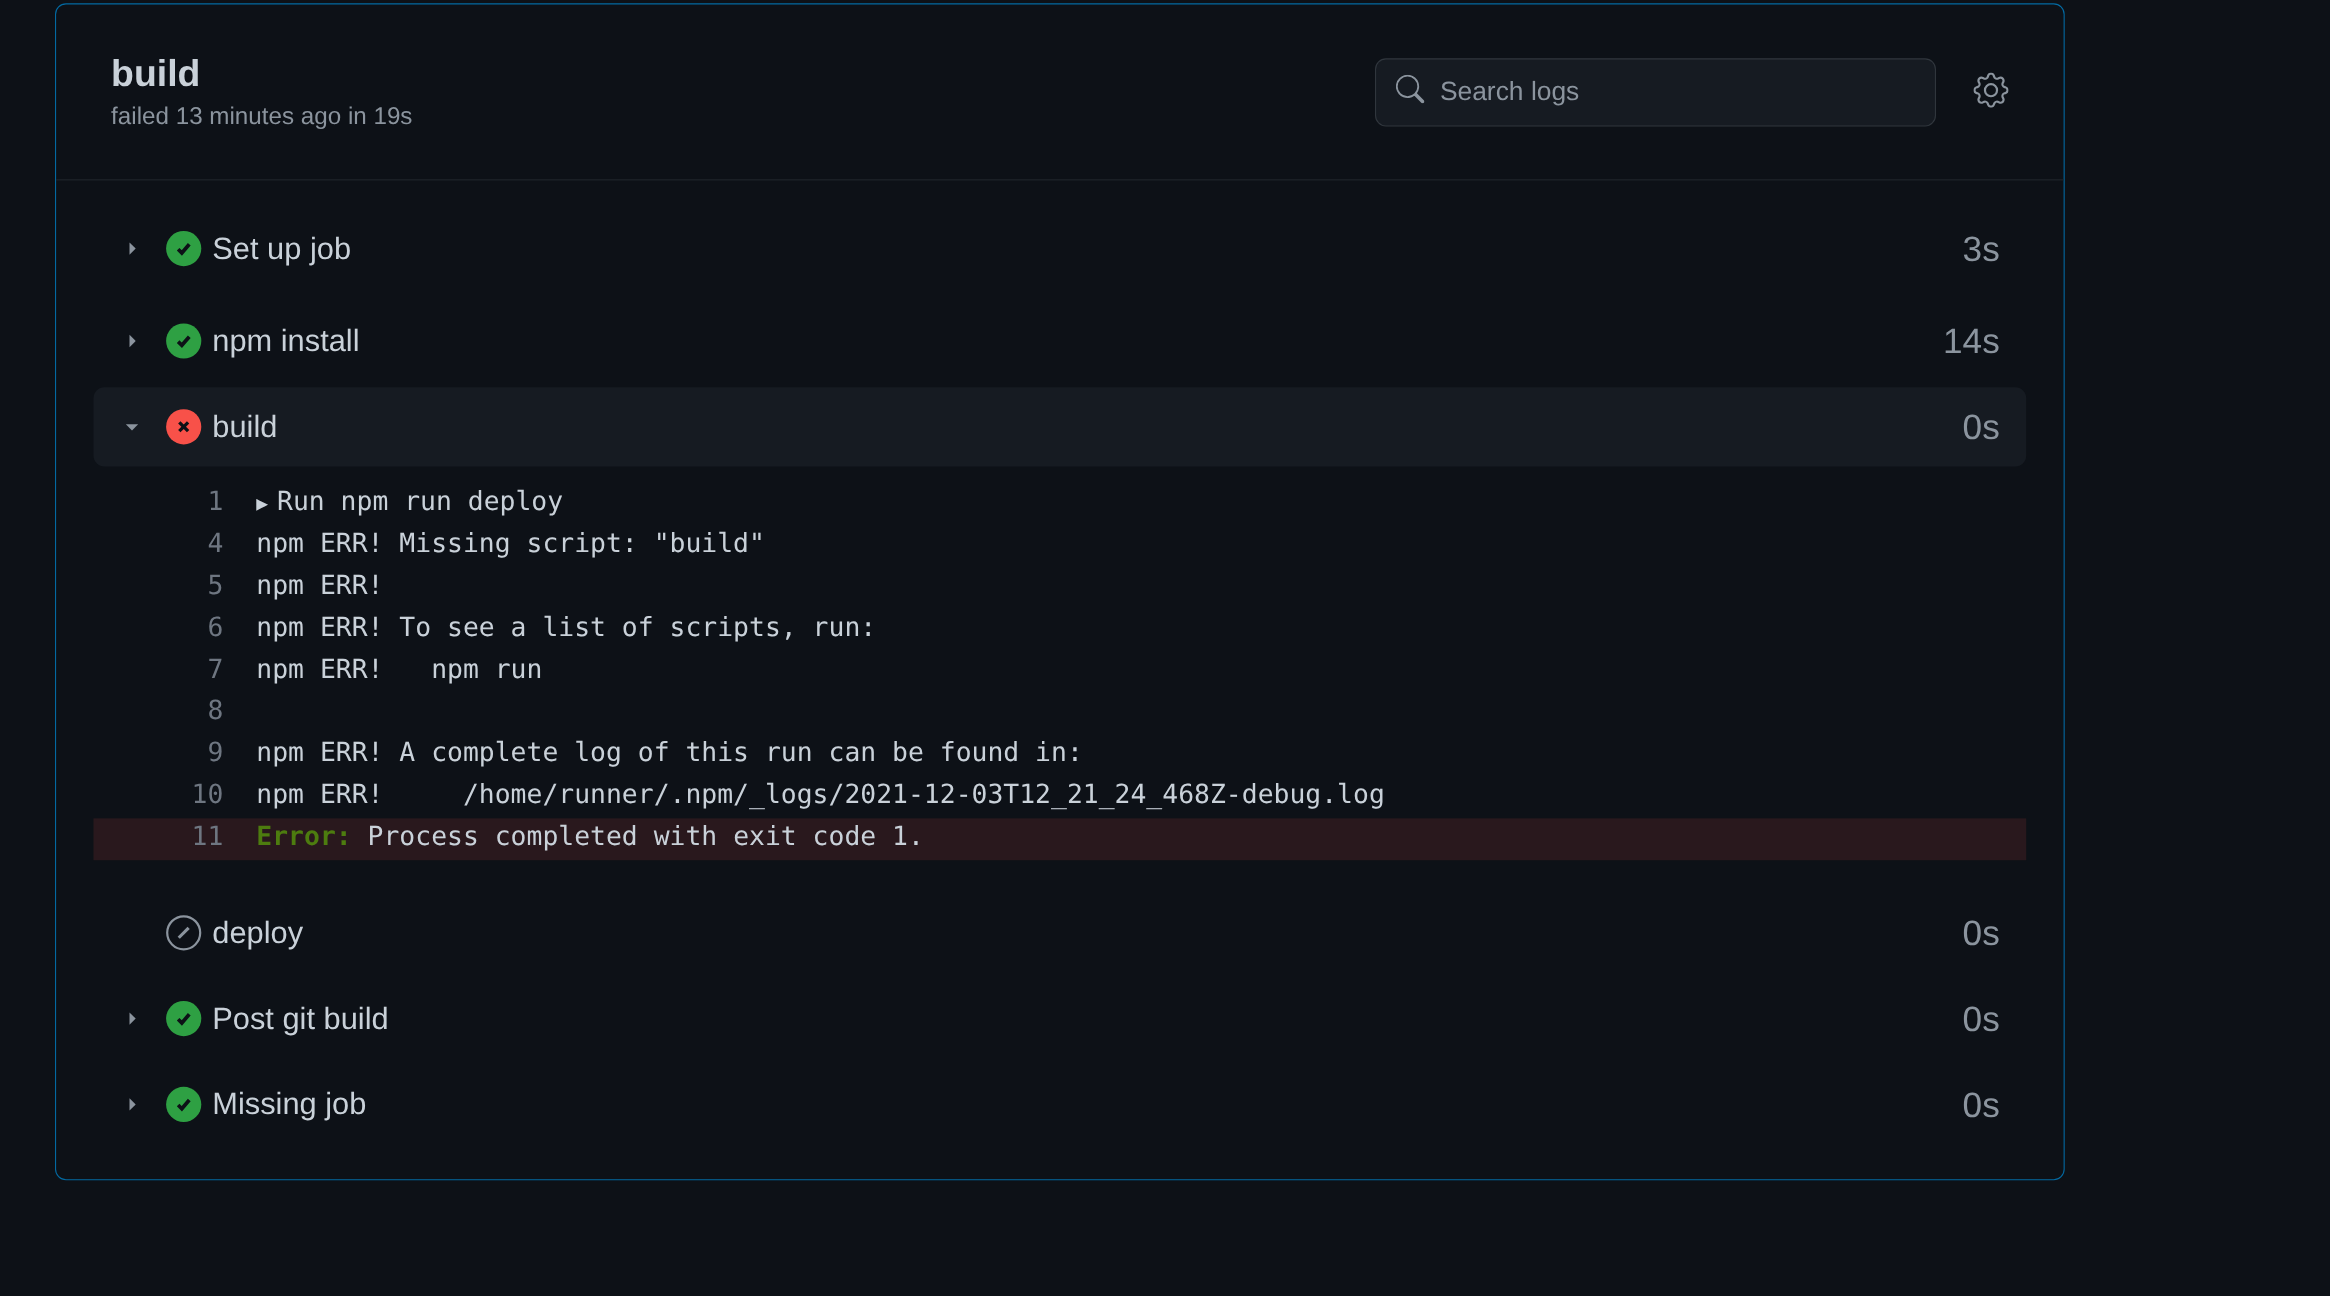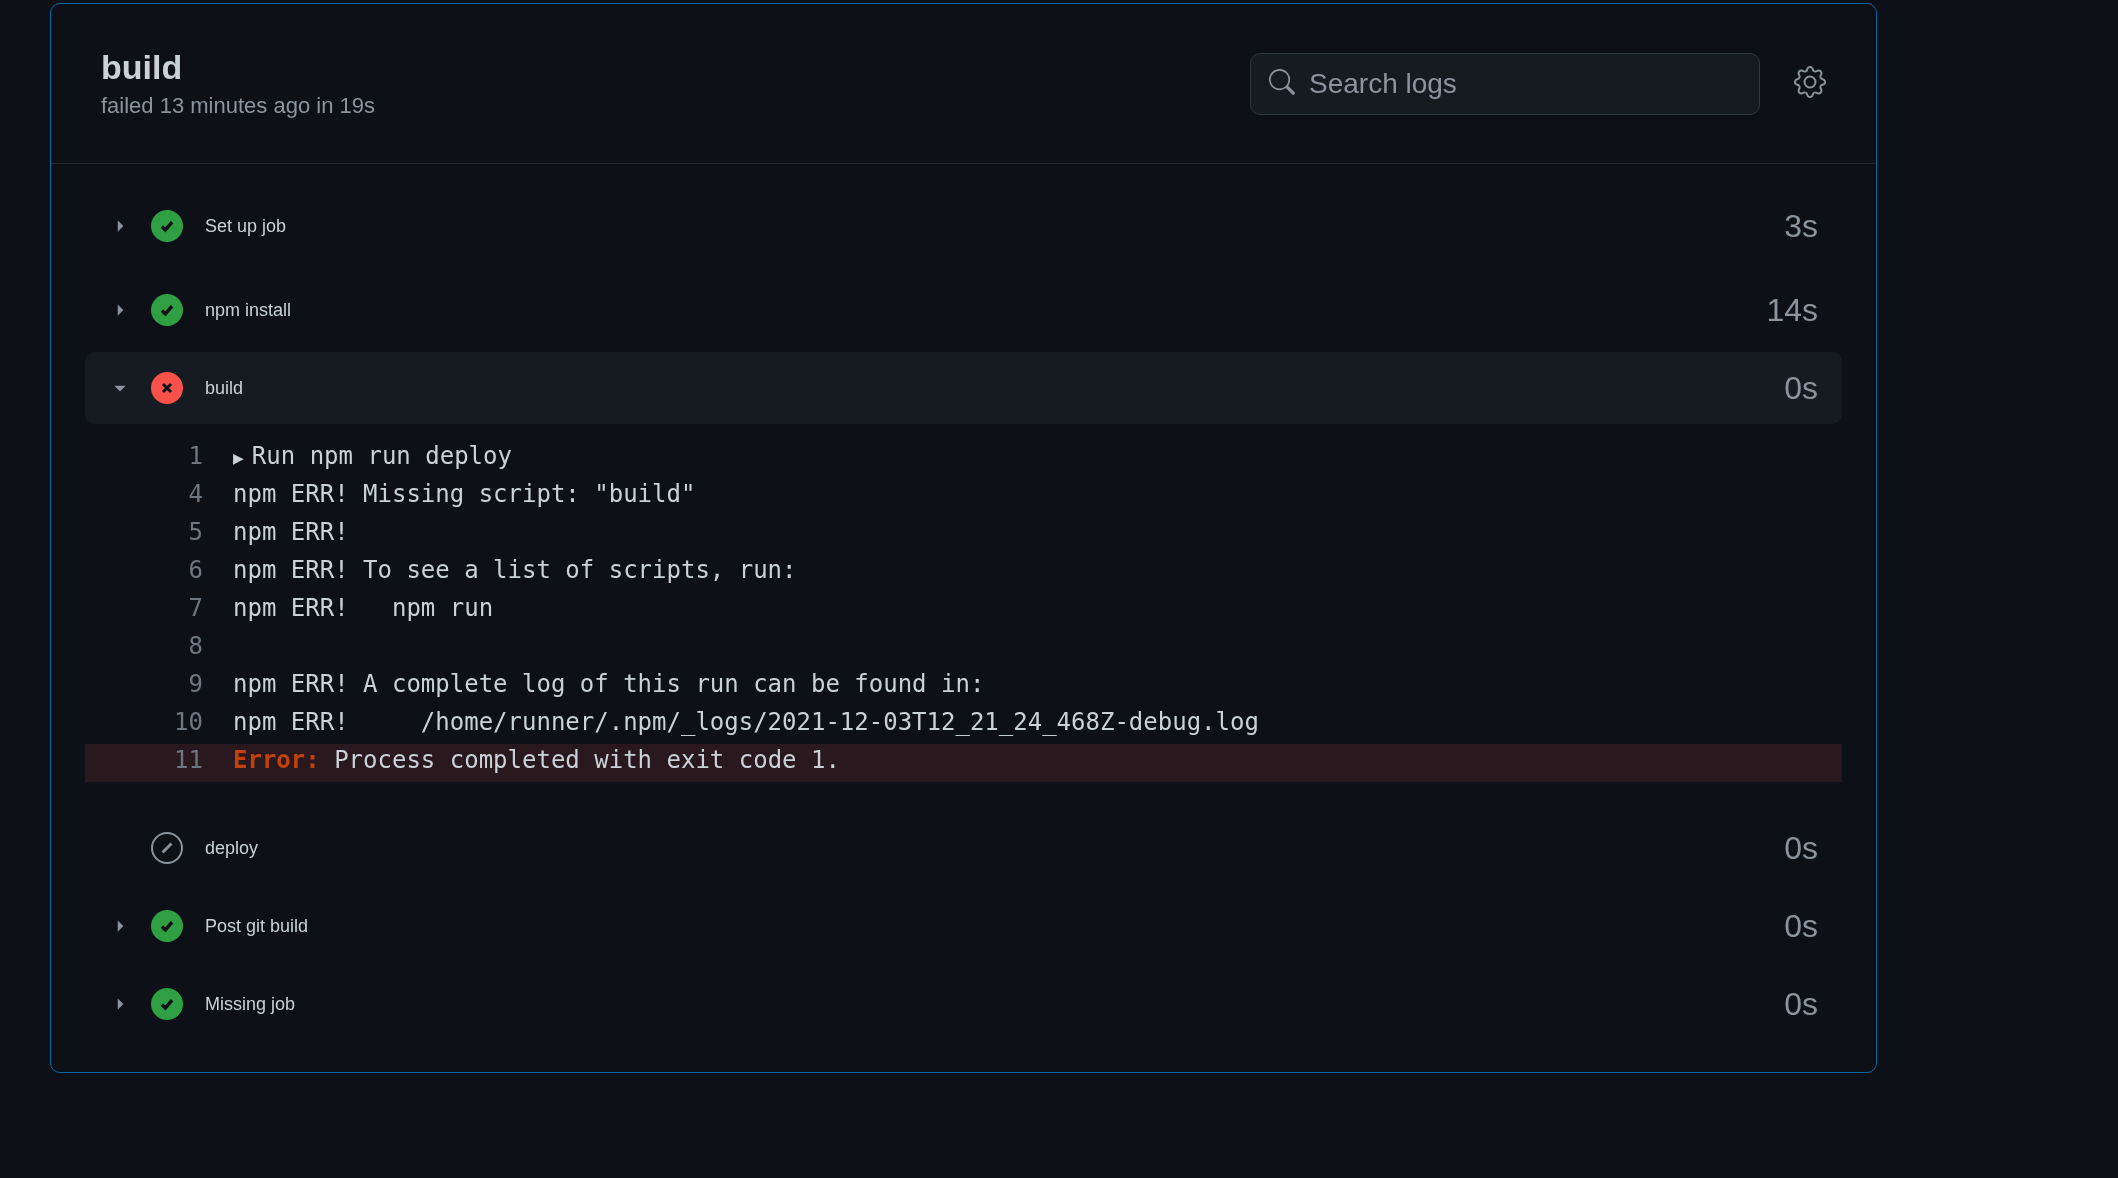--- a/index.html
+++ b/index.html
@@ -63,21 +63,21 @@
     fill: #8b949e;
     width: 26px;
     height: 26px;
     flex-shrink: 0;
   }
   .search-input {
     background: transparent;
     border: none;
     outline: none;
     color: #d946ef;
-    font-size: 28px;
+    font-size: 24px;
     margin-left: 14px;
     width: 100%;
   }
   .search-input::placeholder {
     color: #8b949e;
   }
   .gear-btn {
     background: transparent;
     border: none;
     cursor: pointer;
@@ -148,22 +148,22 @@
     border: 2.5px solid #8b949e;
     background: transparent;
   }
   .status-skip svg {
     stroke: #8b949e;
     stroke-width: 2.5;
     width: 18px;
     height: 18px;
   }
   .step-name {
-    margin-left: 22px;
-    font-size: 18px;
+    margin-left: 10px;
+    font-size: 28px;
     color: #c9d1d9;
     flex: 1;
   }
   .step-dur {
     font-size: 32px;
     color: #8b949e;
   }
   .logs {
     padding: 16px 0 24px 0;
     font-family: ui-monospace, SFMono-Regular, "SF Mono", Menlo, Consolas, monospace;
@@ -192,21 +192,21 @@
     padding-left: 20px;
     flex: 1;
   }
   .disclose {
     display: inline-block;
     font-size: 18px;
     margin-right: 8px;
     color: #c9d1d9;
   }
   .red {
-    color: #c2410c;
+    color: #4d7c0f;
     font-weight: 600;
   }
   .spacer {
     height: 6px;
   }
 </style>
 </head>
 <body>
 
 <div class="panel">

